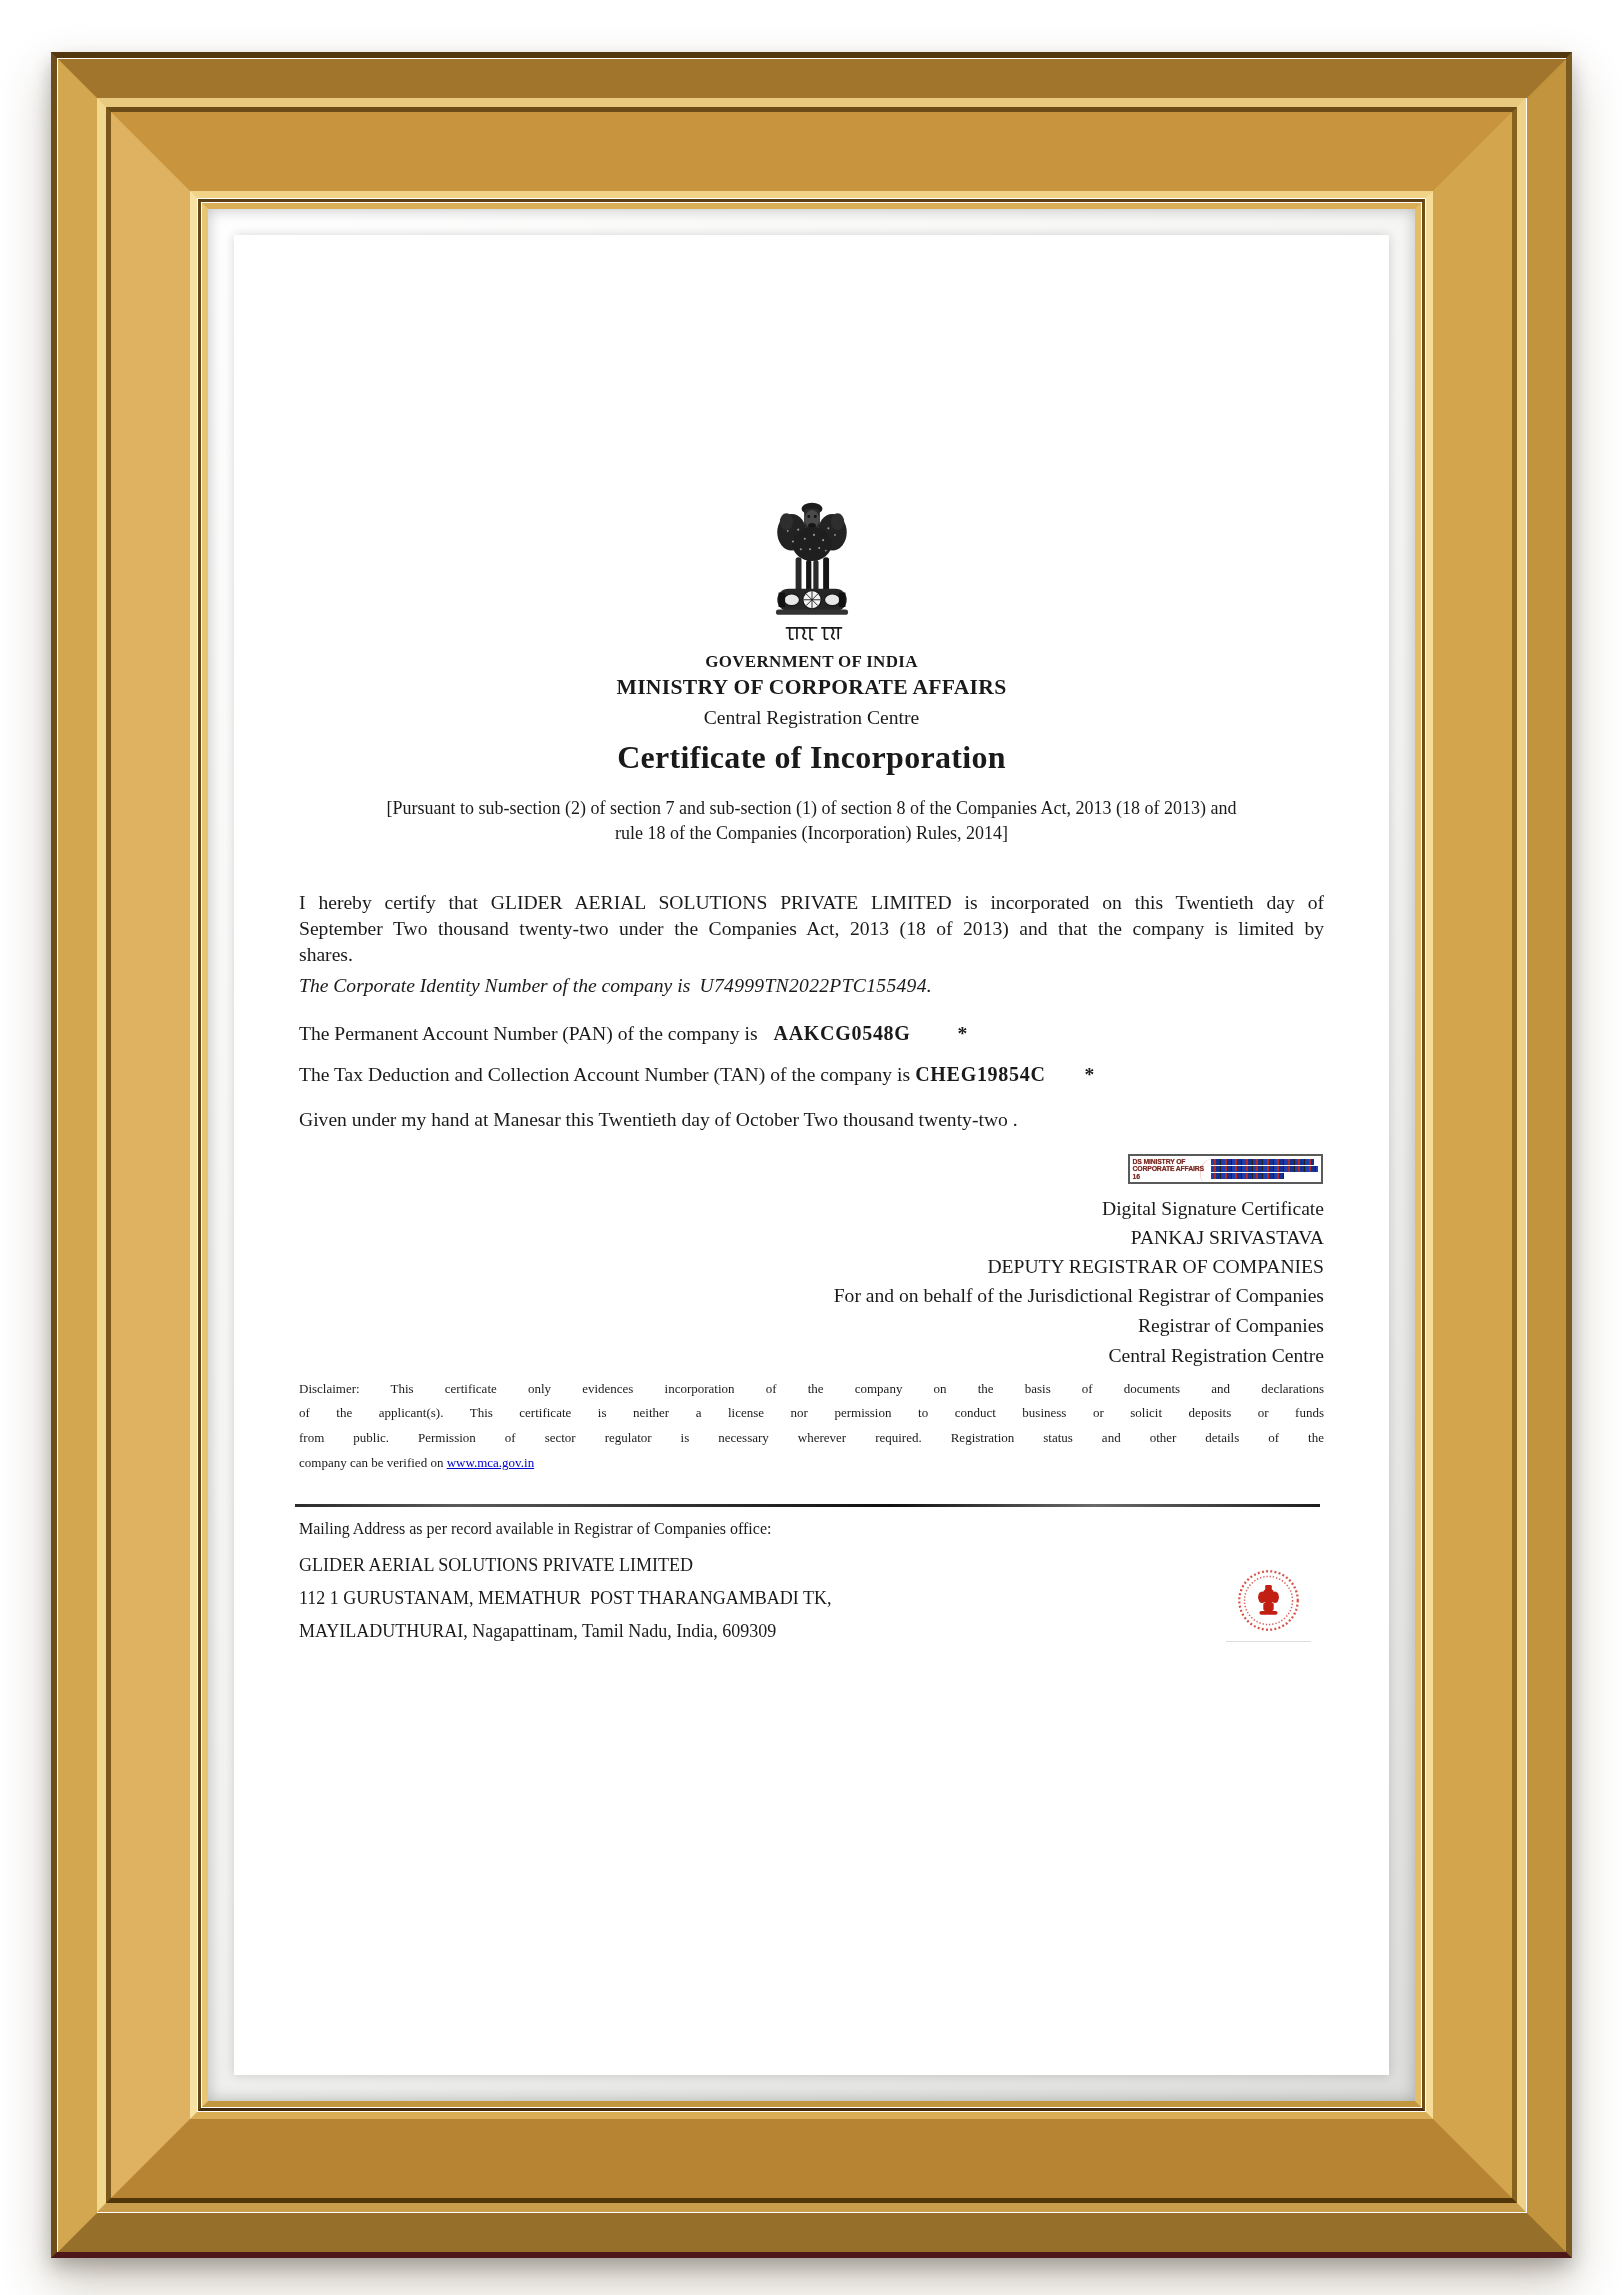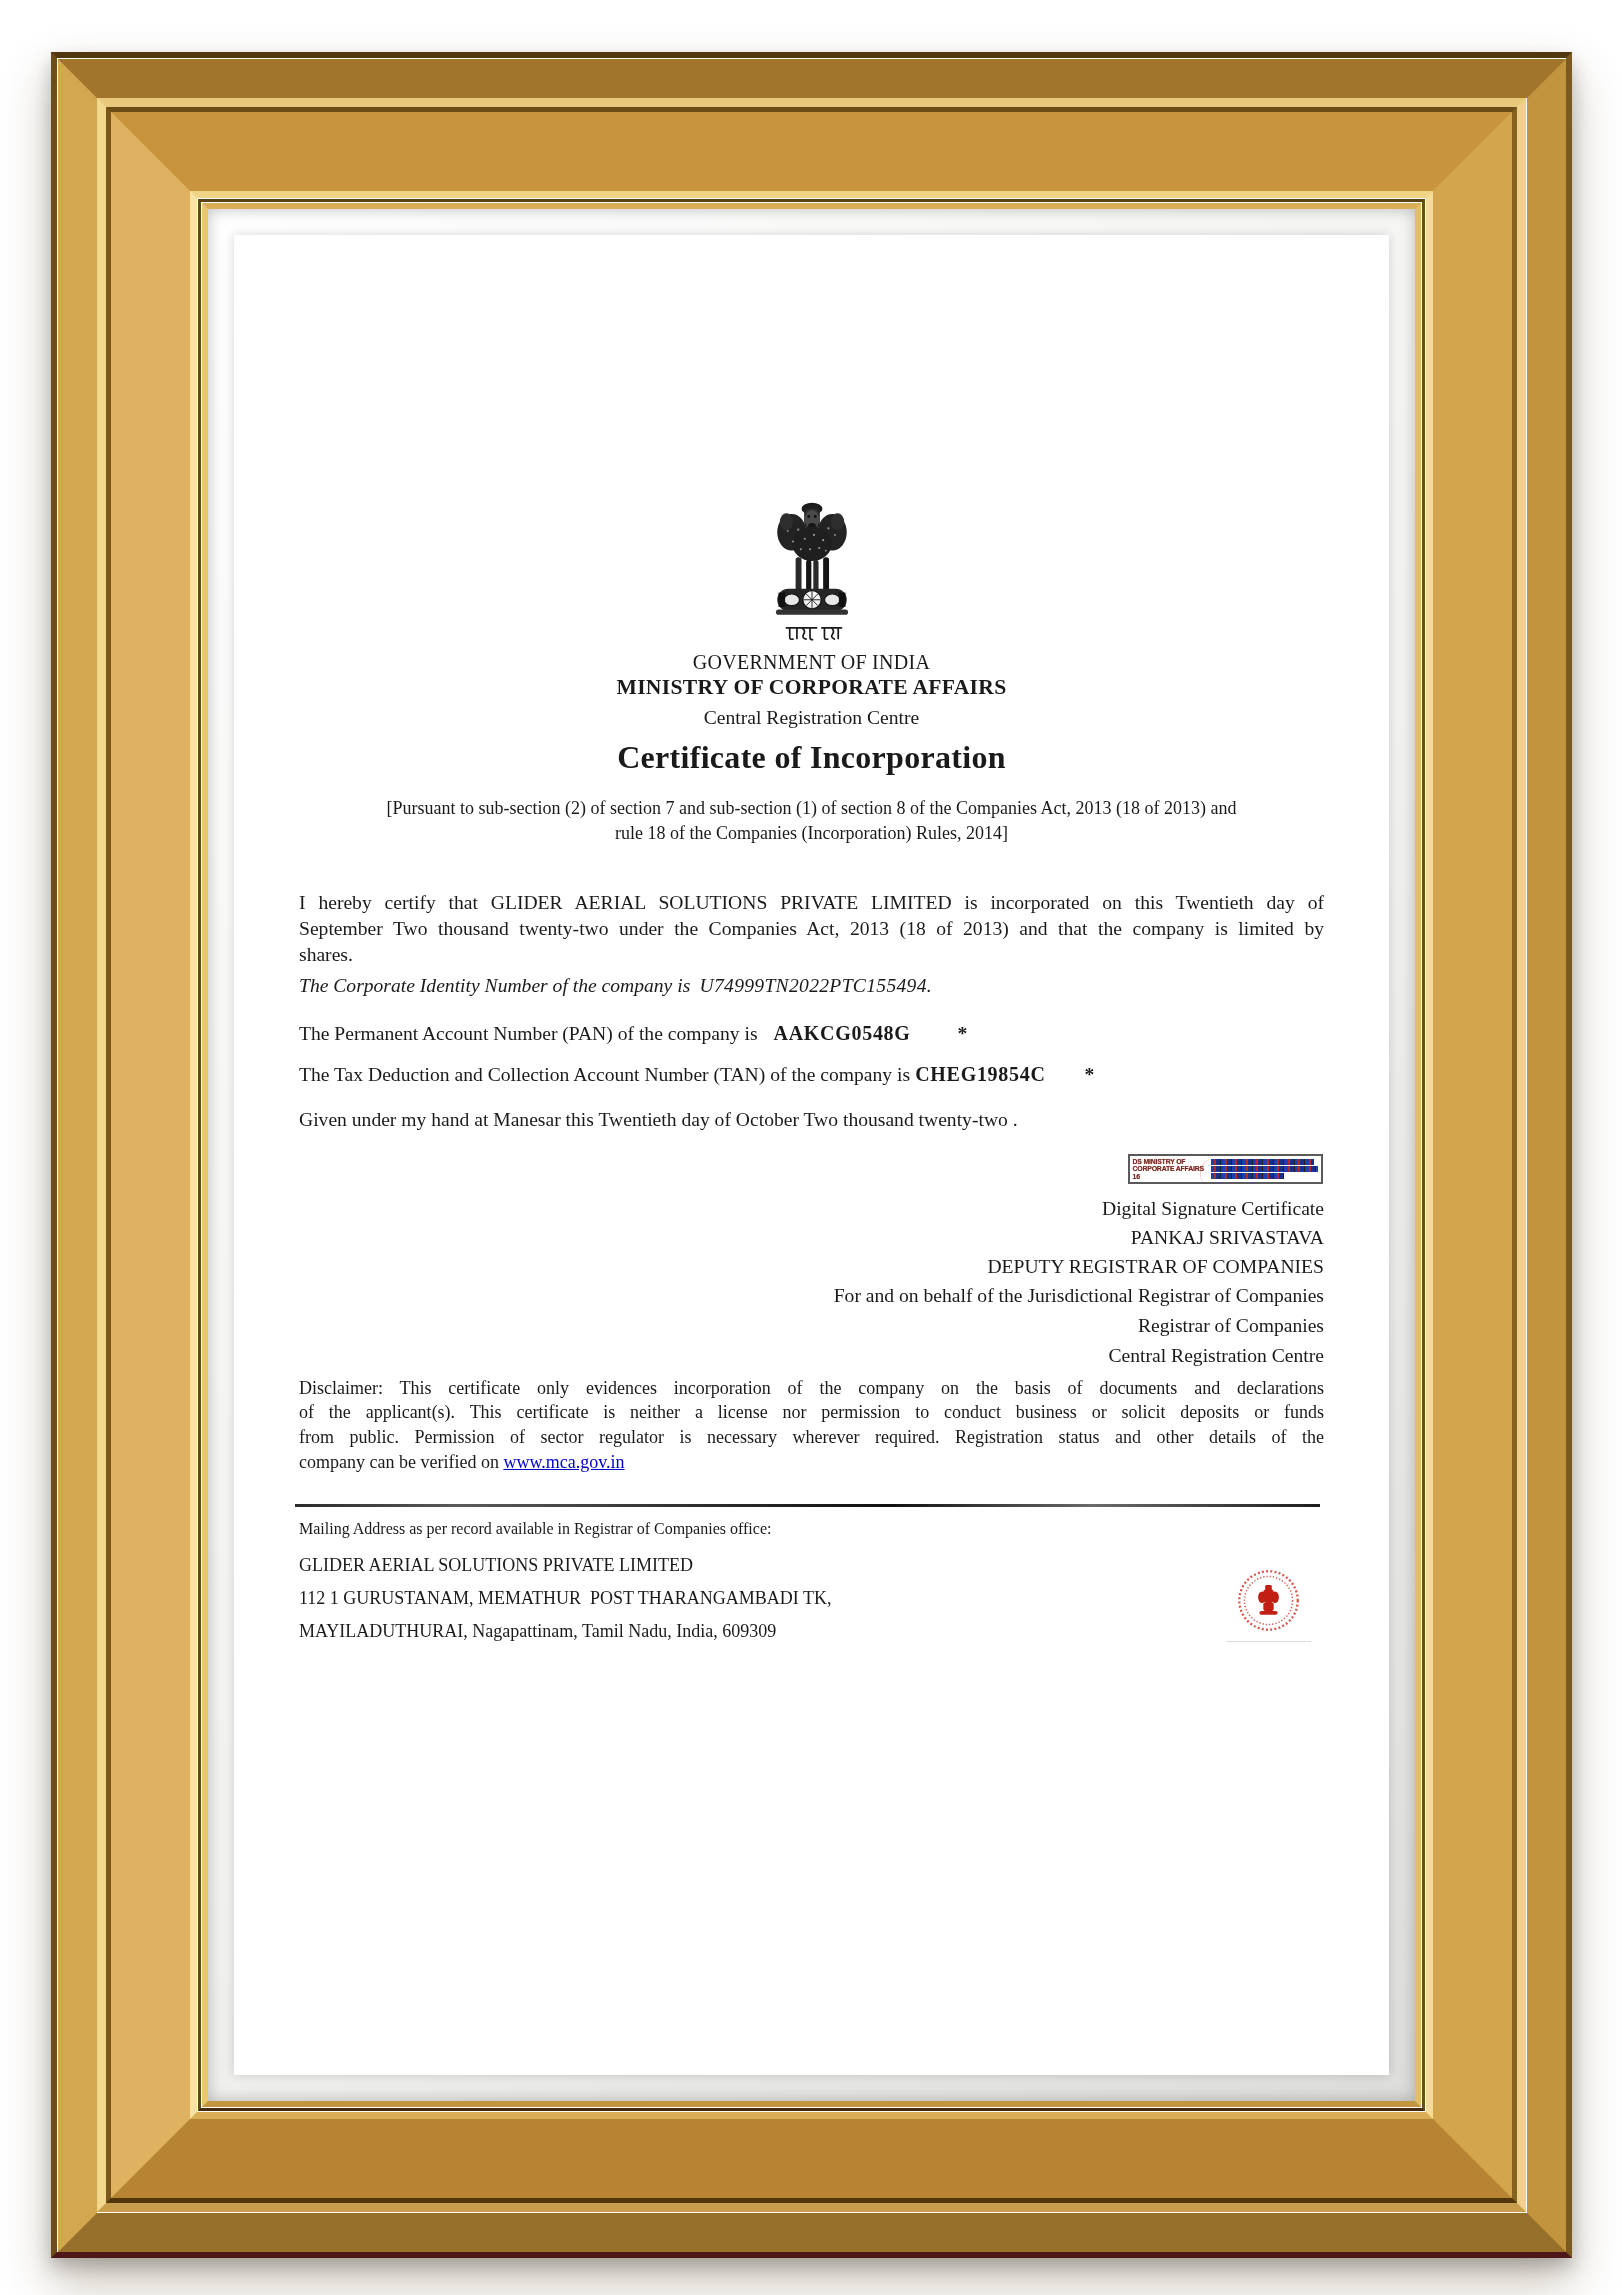--- a/index.html
+++ b/index.html
@@ -21,31 +21,31 @@
 
   
   .mat{position:absolute;inset:157px;background:linear-gradient(135deg,#ffffff 0%,#f2f2f0 55%,#dddddb 100%);
        box-shadow:inset 0 0 14.4px rgba(0,0,0,.25);}
   .paper{position:absolute;inset:26px;background:#ffffff;box-shadow:0 0 10.5px rgba(0,0,0,.16);}
   .content{position:absolute;left:65px;right:65px;top:0;bottom:0;font-size:19.6px;line-height:26px;}
   .abs{position:absolute;}
 
   
   .center{left:0;right:0;text-align:center;}
-  .gov{font-weight:normal;font-size:20px;letter-spacing:0.3px;}
+  .gov{font-weight:bold;font-size:17px;letter-spacing:0.3px;}
   .ministry{font-weight:bold;font-size:21.6px;letter-spacing:0.3px;}
   .centre{font-size:19.6px;}
   .title{font-weight:bold;font-size:32px;letter-spacing:0.3px;}
   .pursuant{font-size:18px;line-height:24px;}
   .bodyline{font-size:19.6px;line-height:26px;}
   .jline{text-align:justify;text-align-last:justify;}
   .valuesp{font-weight:bold;letter-spacing:0.7px;}
   .star{font-weight:bold;}
   .sig{right:0;text-align:right;font-size:19.6px;line-height:29px;}
-  .disc{font-size:18px;line-height:25px;}
+  .disc{font-size:13px;line-height:25px;}
   .link{color:#0000cc;text-decoration:underline;cursor:pointer;}
   .rule{height:3.3px;width:100%;background:linear-gradient(90deg,#2b2b2b 0%,#5a5a5a 16%,#303030 38%,#101010 58%,#6a6a6a 78%,#1c1c1c 100%);}
   .mailhead{font-size:16px;}
   .addr{font-size:18px;white-space:pre-wrap;}
   .note{font-size:19.6px;}
 
   
   .stampbox{width:195px;height:30px;border:2px solid #5a5a5a;box-sizing:border-box;background:#fff;
             display:flex;align-items:center;padding:1.3px 2.6px;gap:3.9px;}
   .stamp-left{width:77px;font-family:"Liberation Sans","DejaVu Sans",sans-serif;

